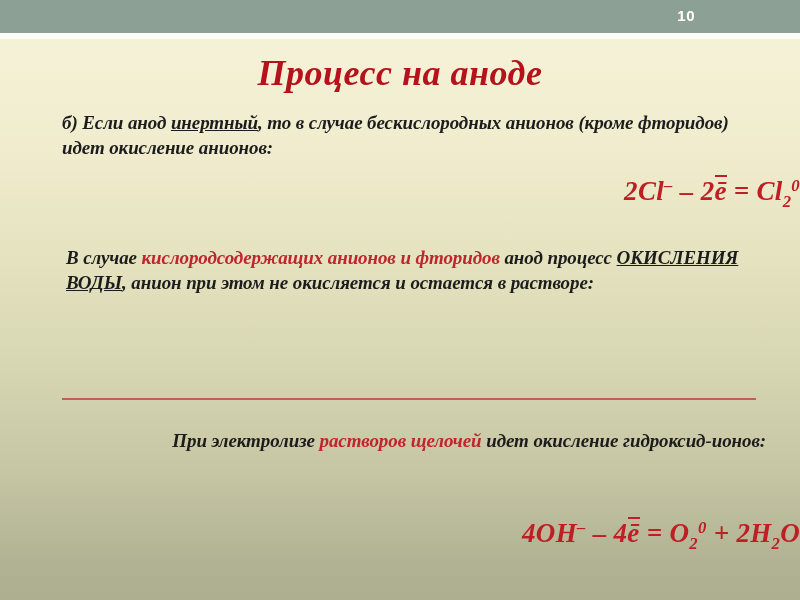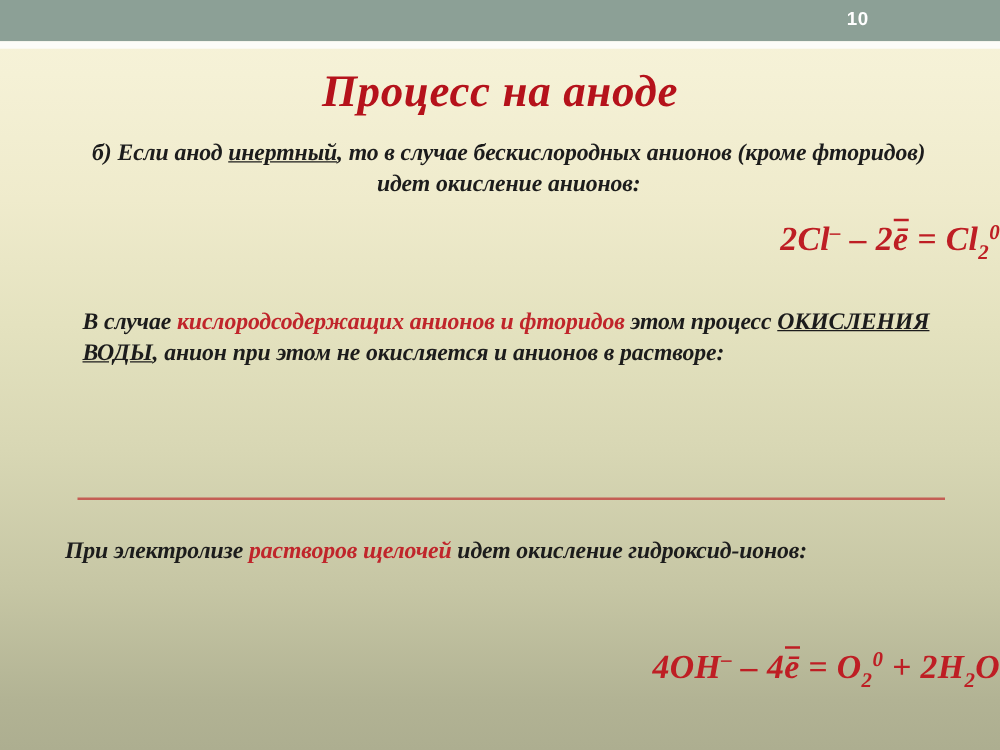--- a/index.html
+++ b/index.html
@@ -90,33 +90,33 @@
   }
   .para .uline {
     text-decoration: underline;
     text-underline-offset: 1px;
   }
 
   #para-1 {
     left: 62px;
     top: 110px;
     width: 690px;
-    text-align: center;
+    text-align: left;
   }
   #para-2 {
     left: 66px;
     top: 245px;
     width: 700px;
     text-align: left;
   }
   #para-3 {
-    left: 52px;
+    left: 66px;
     top: 428px;
     width: 700px;
-    text-align: left;
+    text-align: right;
   }
 
   
   .equation {
     position: absolute;
     width: 800px;
     left: 0;
     text-align: right;
     font-family: "Liberation Serif", "DejaVu Serif", serif;
     font-size: 27px;
@@ -178,21 +178,21 @@
   <div class="para" id="para-1">
     <span>б) Если анод </span><span class="uline">инертный</span><span>, то в случае бескислородных анионов</span>
     <span>(кроме фторидов) идет окисление анионов:</span>
   </div>
 
   <div class="equation" id="eq-1">
     <span>2</span><span>Cl</span><sup>–</sup><span> – </span><span>2</span><span class="ovl">ē</span><span> = </span><span>Cl</span><sub>2</sub><sup>0</sup>
   </div>
 
   <div class="para" id="para-2">
-    <span>В случае </span><span class="red">кислородсодержащих анионов и фторидов</span><span> этом процесс </span><span class="uline">ОКИСЛЕНИЯ ВОДЫ</span><span>, анион при этом не окисляется и анионов в растворе:</span>
+    <span>В случае </span><span class="red">кислородсодержащих анионов и фторидов</span><span> анод процесс </span><span class="uline">ОКИСЛЕНИЯ ВОДЫ</span><span>, анион при этом не окисляется и остается в растворе:</span>
   </div>
 
 
   <div id="divider"></div>
 
   <div class="para" id="para-3">
     <span>При электролизе </span><span class="red">растворов щелочей</span><span> идет окисление гидроксид-ионов:</span>
   </div>
 
   <div class="equation" id="eq-3">

